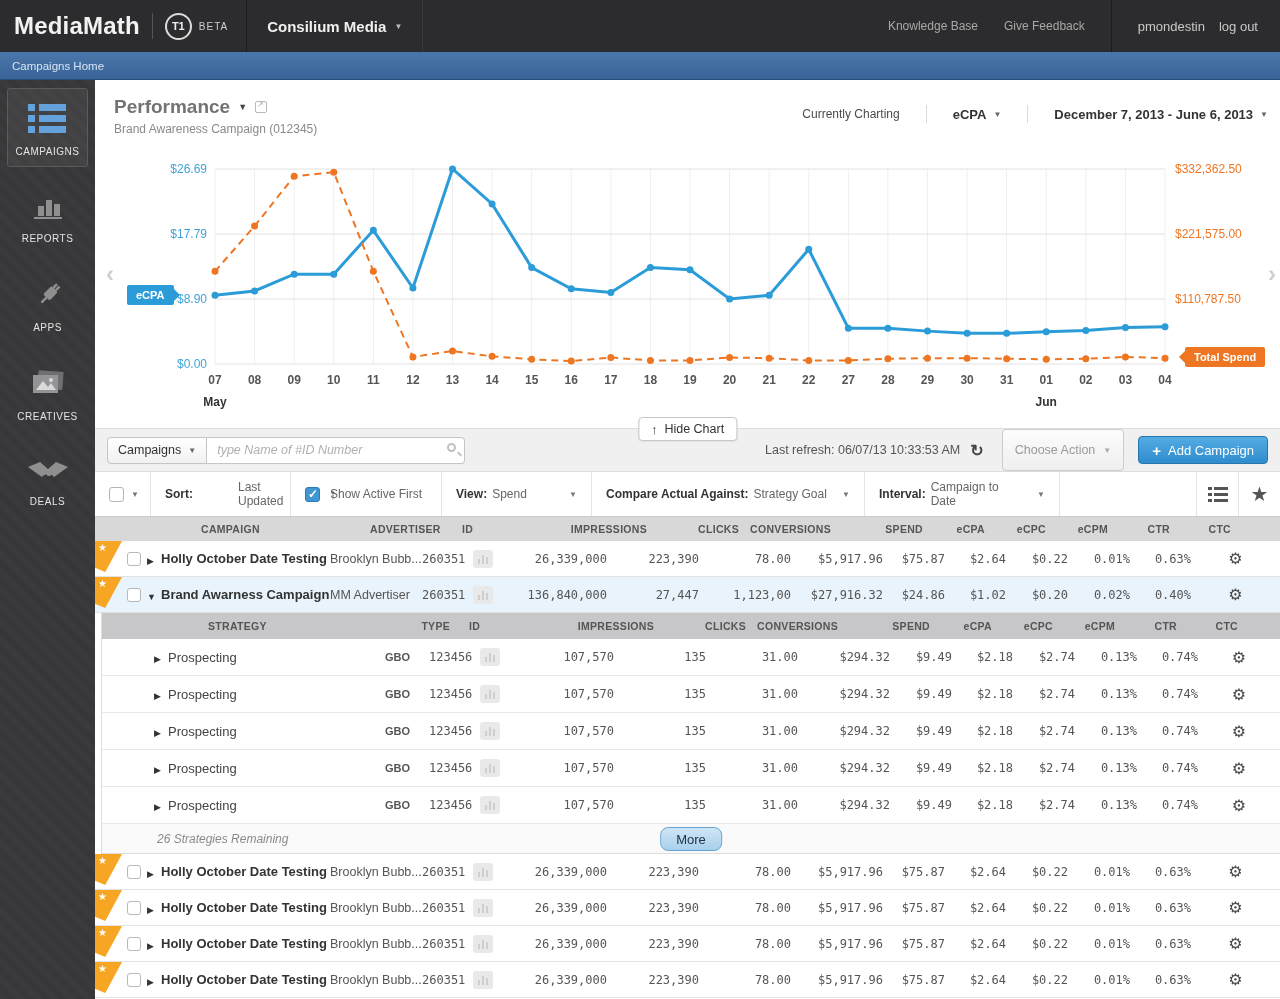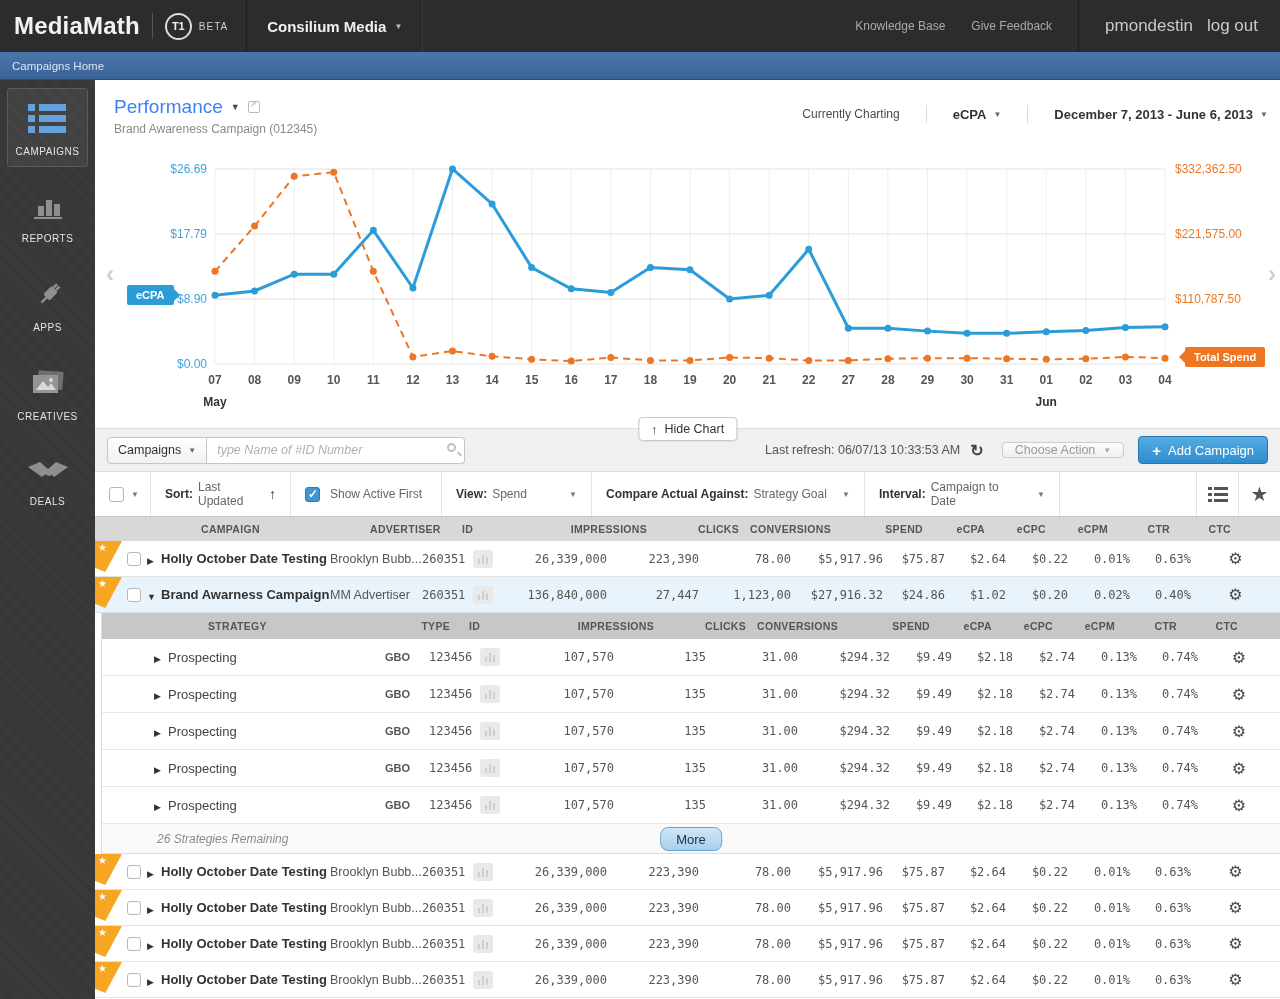--- a/index.html
+++ b/index.html
@@ -11,37 +11,37 @@
   .brand { font-size:24px; font-weight:bold; color:#f2f2f2; letter-spacing:.2px; }
   .brand-sep { width:1px; height:26px; background:#555; margin:0 12px; }
   .t1-circle { width:27px; height:27px; border:2px solid #dcdcdc; border-radius:50%; display:flex; align-items:center; justify-content:center; font-size:11px; font-weight:bold; color:#eee; }
   .beta { font-size:10px; color:#cfcfcf; letter-spacing:1px; margin-left:7px;text-align:right; }
   .org-zone { display:flex; align-items:center; gap:8px; padding:0 20px; height:100%; border-right:1px solid #3a3a3c; cursor:pointer; }
   .org-name { font-size:15px; font-weight:bold; color:#f0f0f0; }
   .caret { font-size:8px; color:#bbb; }
   .top-spacer { flex:1; }
   .top-link { font-size:12px; color:#a9a9a9; margin-right:26px; cursor:pointer; }
   .user-zone { display:flex; align-items:center; gap:14px; height:100%; border-left:1px solid #1c1c1d; padding:0 22px 0 26px; }
-  .user-name, .logout { font-size:17px; color:#c9c9c9; cursor:pointer; }
+  .user-name, .logout { font-size:13px; color:#c9c9c9; cursor:pointer; }
   
   .crumbbar { height:28px; background:linear-gradient(#4a77ab,#3a6397); border-bottom:1px solid #2d4f7c; display:flex; align-items:center; padding-left:12px; }
   .crumb { font-size:11.5px; color:#d6e4f2; cursor:pointer; }
   
   .app { display:flex; height:919px; }
   .sidebar { width:95px; background:repeating-linear-gradient(45deg,#3a3a3c 0 6px,#37373a 6px 12px); padding-top:8px; flex-shrink:0; }
   .side-item { width:81px; margin:0 auto 12px auto; padding:13px 0 9px; text-align:center; border-radius:3px; border:1px solid transparent; cursor:pointer; }
   .side-item.active { background:rgba(255,255,255,.05); border-color:#5b5b5d; }
   .side-label { display:block; margin-top:8px; font-size:10px; letter-spacing:.5px; color:#e4e4e4; }
   .side-item .ic { display:inline-block; }
   
   .main { flex:1; background:#fff; position:relative; }
   .content { margin-left:5px; width:1180px; }
   .page-head { display:flex; justify-content:space-between; padding:16px 12px 0 14px; height:58px; }
   .title-line { display:flex; align-items:center; gap:8px; }
-  .page-title { font-size:19px; font-weight:normal; color:#3b82f6;text-align:right; }
+  .page-title { font-size:19px; font-weight:bold; color:#737373;text-align:right; }
   .tcaret { font-size:9px; color:#444; cursor:pointer; }
   .popout { width:12px; height:12px; border:1px solid #b9b9b9; border-radius:2px; position:relative; cursor:pointer; }
   .popout:after { content:"↗"; position:absolute; left:1px; top:-2px; font-size:8px; color:#b0b0b0; }
   .page-sub { font-size:12px; color:#8a8a8a; margin-top:4px; }
   .chart-ctl { display:flex; align-items:center; gap:26px; height:28px; margin-top:4px; }
   .ctl-label { font-size:12px; color:#4a4a4a; }
   .ctl-sep { width:1px; height:18px; background:#dadada; }
   .ctl-dd { display:flex; align-items:center; gap:7px; font-size:13px; font-weight:bold; color:#333; cursor:pointer; }
   
   .chart-wrap { position:relative; height:290px; width:1180px; }
@@ -58,21 +58,21 @@
   .search-box { position:relative; }
   .search-input { height:27px; width:258px; border:1px solid #c5c5c5; border-left:none; border-radius:0 4px 4px 0; font-size:12.5px; font-style:italic; color:#555; padding:0 28px 0 10px; outline:none; font-family:"Liberation Sans",sans-serif; }
   .search-input::placeholder { color:#b0b0b0; }
   .mag { position:absolute; right:9px; top:6px; width:9px; height:9px; border:2px solid #c0c0c0; border-radius:50%; }
   .mag:after { content:""; position:absolute; left:8px; top:8px; width:5px; height:2px; background:#c0c0c0; transform:rotate(45deg); }
   .hide-chart { position:absolute; left:50%; transform:translateX(-50%); top:-12px; height:24px; background:#fff; border:1px solid #c8c8c8; border-radius:4px; display:flex; align-items:center; gap:7px; padding:0 12px; font-size:12.5px; color:#333; cursor:pointer; box-shadow:0 1px 1px rgba(0,0,0,.05); }
   .uparrow { font-weight:bold; font-size:13px; color:#333; }
   .refresh-zone { margin-left:auto; display:flex; align-items:center; gap:10px; }
   .refresh-txt { font-size:12.5px; color:#555; }
   .refresh-ic { font-size:16px; font-weight:bold; color:#444; cursor:pointer; }
-  .choose-btn { height:16px; margin-left:18px; background:linear-gradient(#fcfcfc,#efefef); border:1px solid #ccc; border-radius:4px; color:#9a9a9a; font-size:12.5px; padding:0 12px; display:flex; align-items:center; gap:8px; cursor:pointer; }
+  .choose-btn { height:42px; margin-left:18px; background:linear-gradient(#fcfcfc,#efefef); border:1px solid #ccc; border-radius:4px; color:#9a9a9a; font-size:12.5px; padding:0 12px; display:flex; align-items:center; gap:8px; cursor:pointer; }
   .add-btn { height:28px; margin-left:14px; background:linear-gradient(#54ace3,#2f8ccd); border:1px solid #2677ad; border-radius:4px; color:#fff; font-size:13px; padding:0 13px; display:flex; align-items:center; gap:7px; cursor:pointer; }
   .plus { font-size:15px; font-weight:bold; }
   
   .filterbar { height:45px; border-bottom:1px solid #c9c9c9; display:flex; align-items:stretch; width:1185px; background:#fff; }
   .fseg { display:flex; align-items:center; border-right:1px solid #e4e4e4; padding:0 14px; }
   .fseg .lbl { font-size:12px; font-weight:bold; color:#333; margin-right:5px; }
   .fseg .val { font-size:12px; color:#666; }
   .fcaret { font-size:8px; color:#777; margin-left:auto; padding-left:14px; cursor:pointer; }
   .cb { width:15px; height:15px; background:#fff; border:1px solid #b5b5b5; border-radius:3px; cursor:pointer; flex-shrink:0; }
   .cb.checked { background:#3f96d2; border-color:#2f7cb5; position:relative; }
@@ -384,21 +384,21 @@
         <span class="plus">+</span>
         <span>Add Campaign</span>
       </button>
     </div>
 
     <div class="filterbar">
       <div class="fseg" style="width:56px;">
         <span class="cb"></span>
         <span class="caret" style="color:#777;margin-left:7px;">▼</span>
       </div>
-      <div class="fseg" style="width:140px;">
+      <div class="fseg" style="width:140px;gap:40px;">
         <span class="lbl">Sort:</span>
         <span class="val">Last Updated</span>
         <span class="sort-arrow">↑</span>
       </div>
       <div class="fseg" style="width:151px;">
         <span class="cb checked"></span>
         <span class="val" style="margin-left:10px;">Show Active First</span>
       </div>
       <div class="fseg" style="width:150px;">
         <span class="lbl">View:</span>

